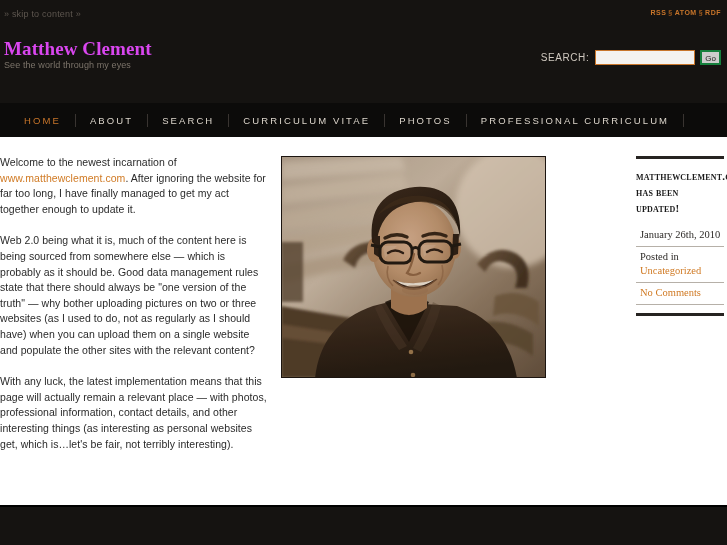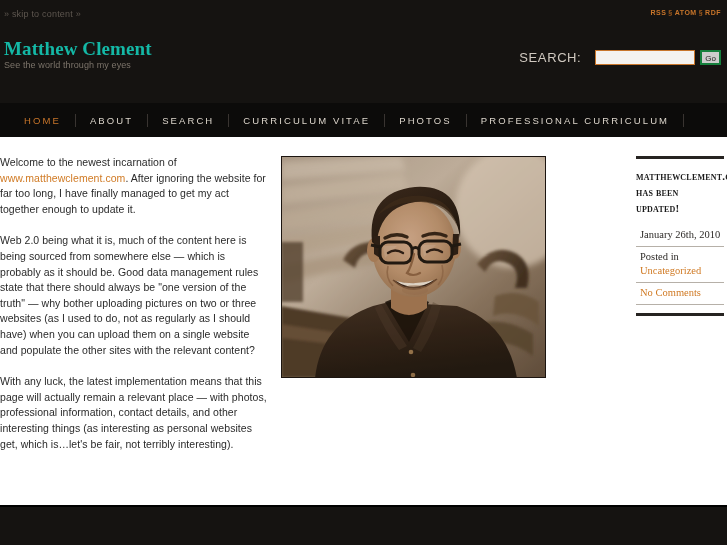--- a/index.html
+++ b/index.html
@@ -64,44 +64,44 @@
     height: 72px;
     background: #151311;
   }
   .site-title {
     position: absolute;
     left: 4px; top: 7px;
     margin: 0;
     font-family: "Liberation Serif", serif;
     font-size: 19px;
     font-weight: bold;
-    color: #14b8a6;
+    color: #d946ef;
     letter-spacing: 0.1px;
     text-decoration: none;
     display: block;
   }
   .site-tagline {
     position: absolute;
     left: 4px; top: 29px;
     font-size: 9px;
     color: #7c746a;
     letter-spacing: 0.1px;
     white-space: nowrap;
   }
   .searchbox {
     position: absolute;
     right: 6px; top: 19px;
     display: flex;
     align-items: center;
   }
   .search-label {
-    font-size: 13px;
+    font-size: 10px;
     color: #cfc8bf;
     letter-spacing: 0.6px;
-    margin-right: 14px;
+    margin-right: 6px;
   }
   .search-input {
     width: 94px;
     height: 11px;
     padding: 1px 2px;
     border: 1px solid #c8752a;
     background: #f4f2ef;
     font-family: "Liberation Sans", sans-serif;
     font-size: 9px;
     color: #333;

